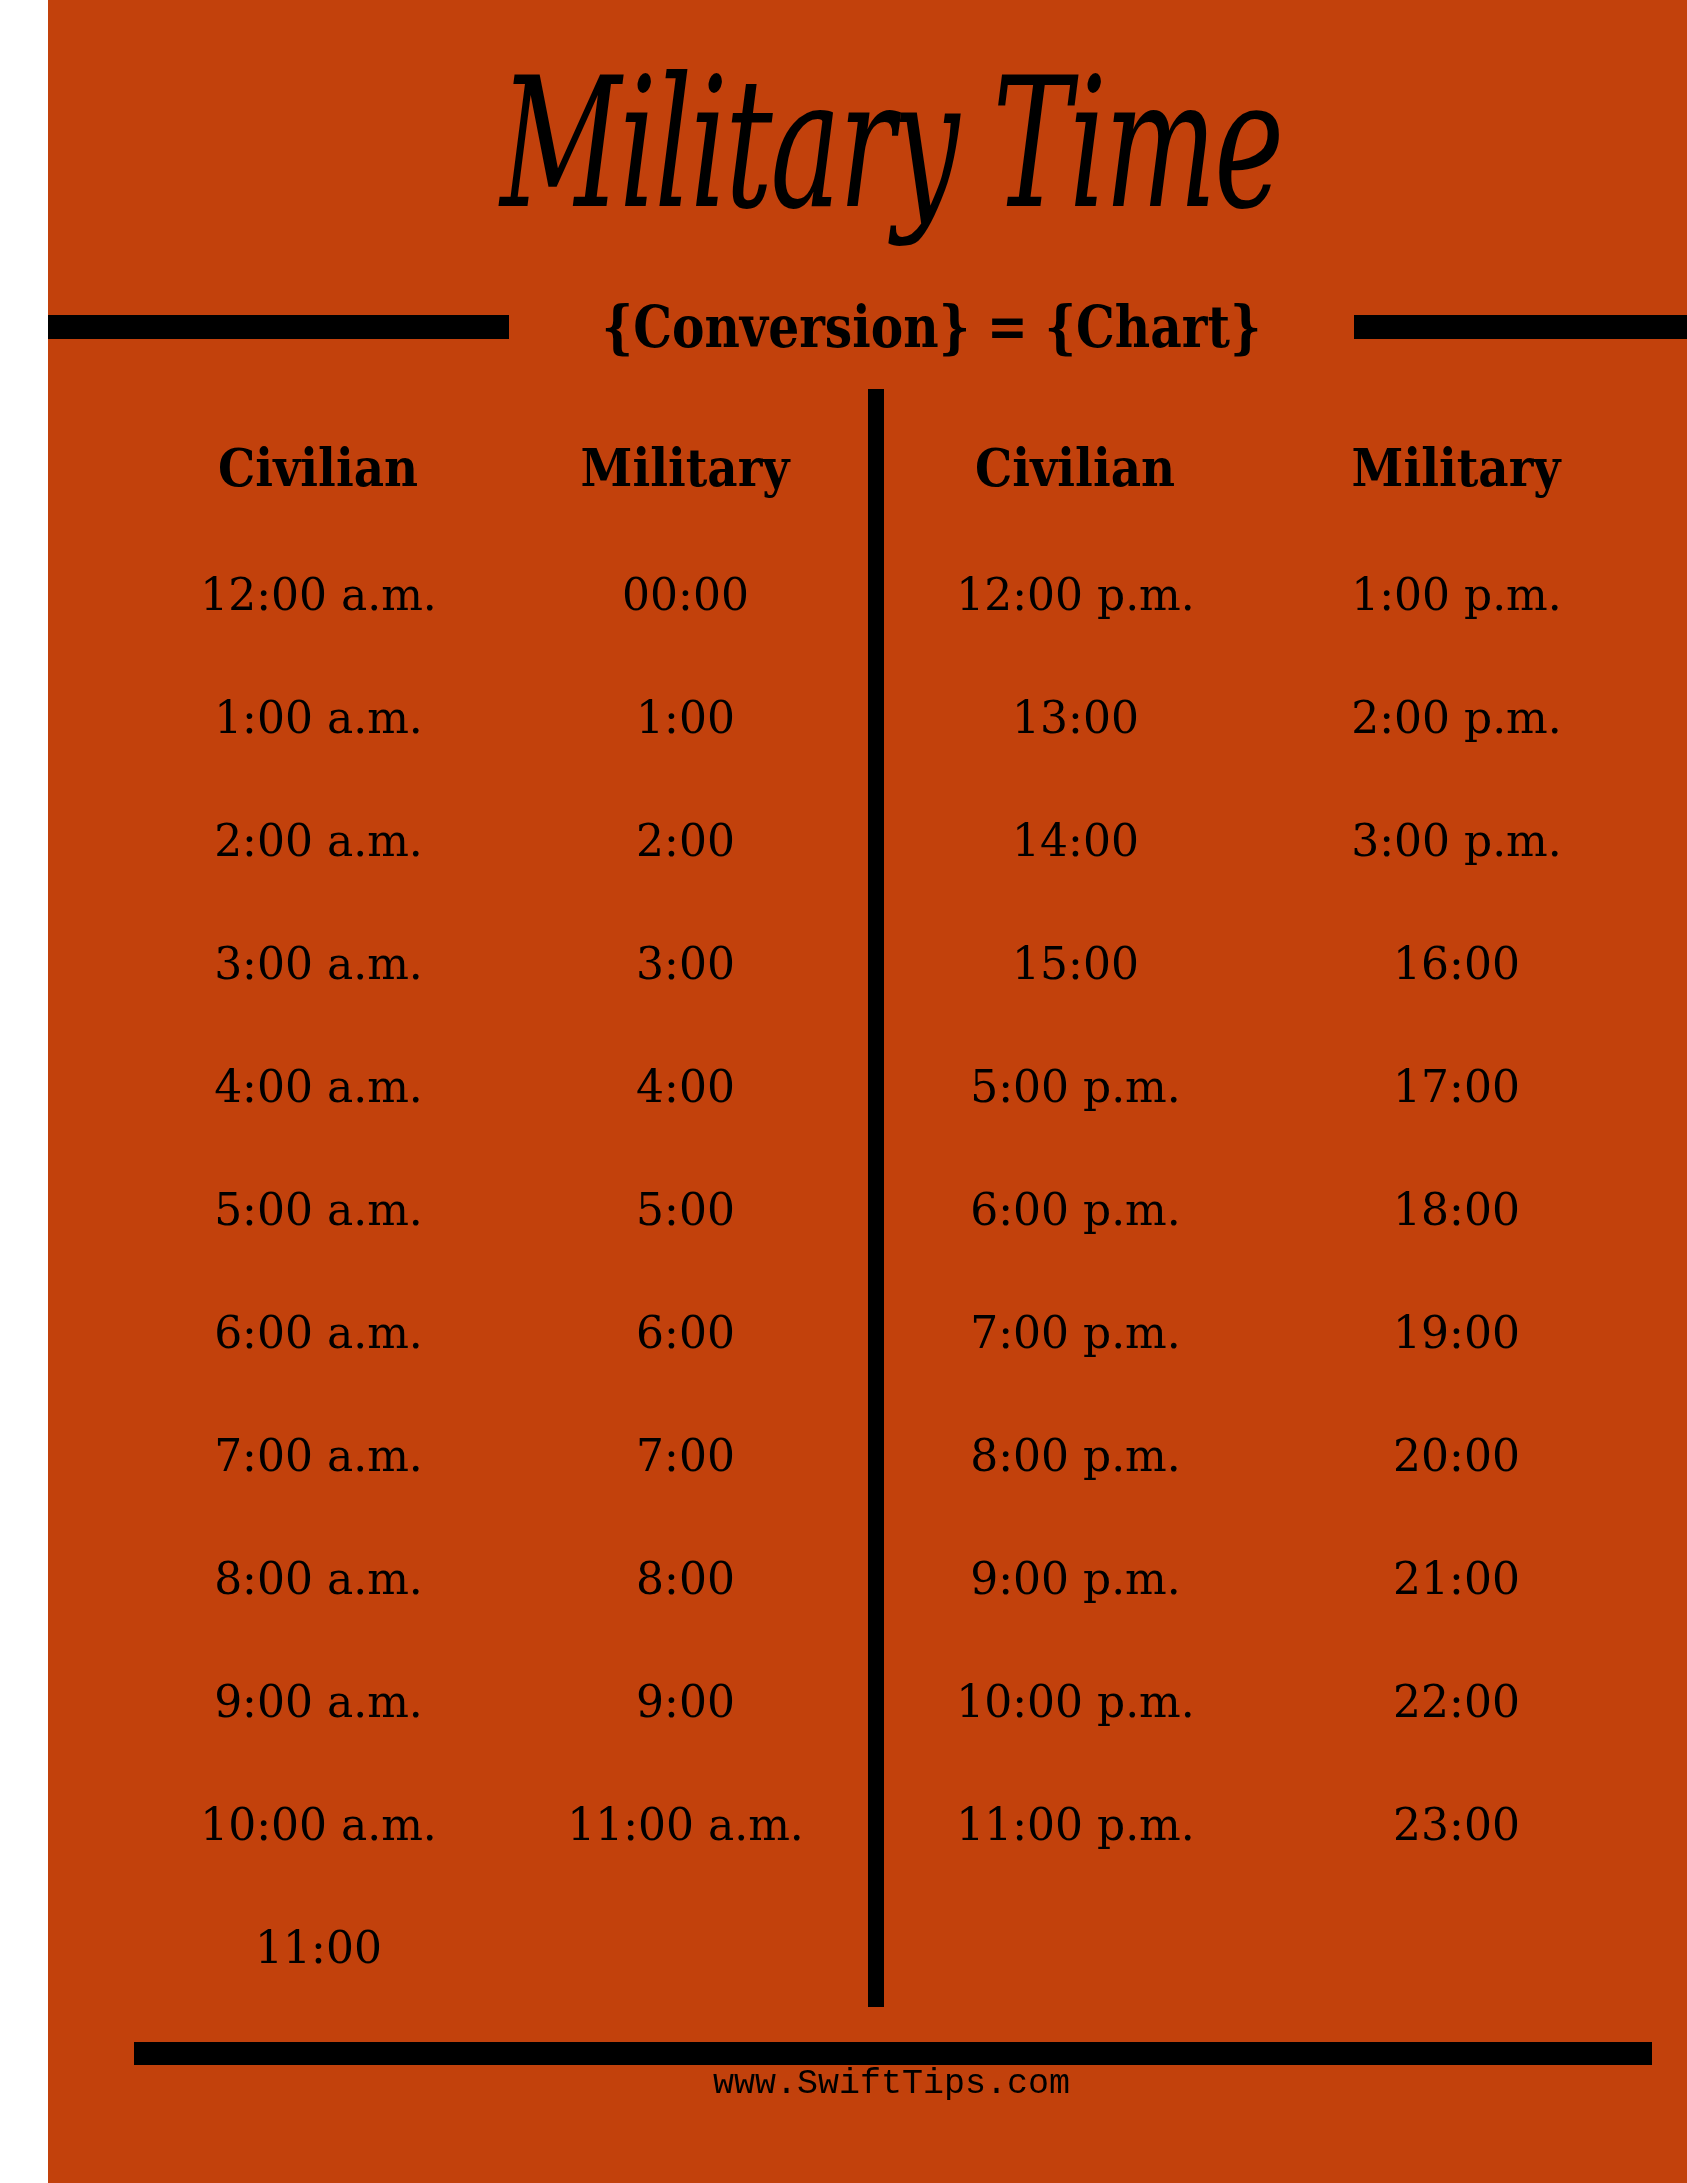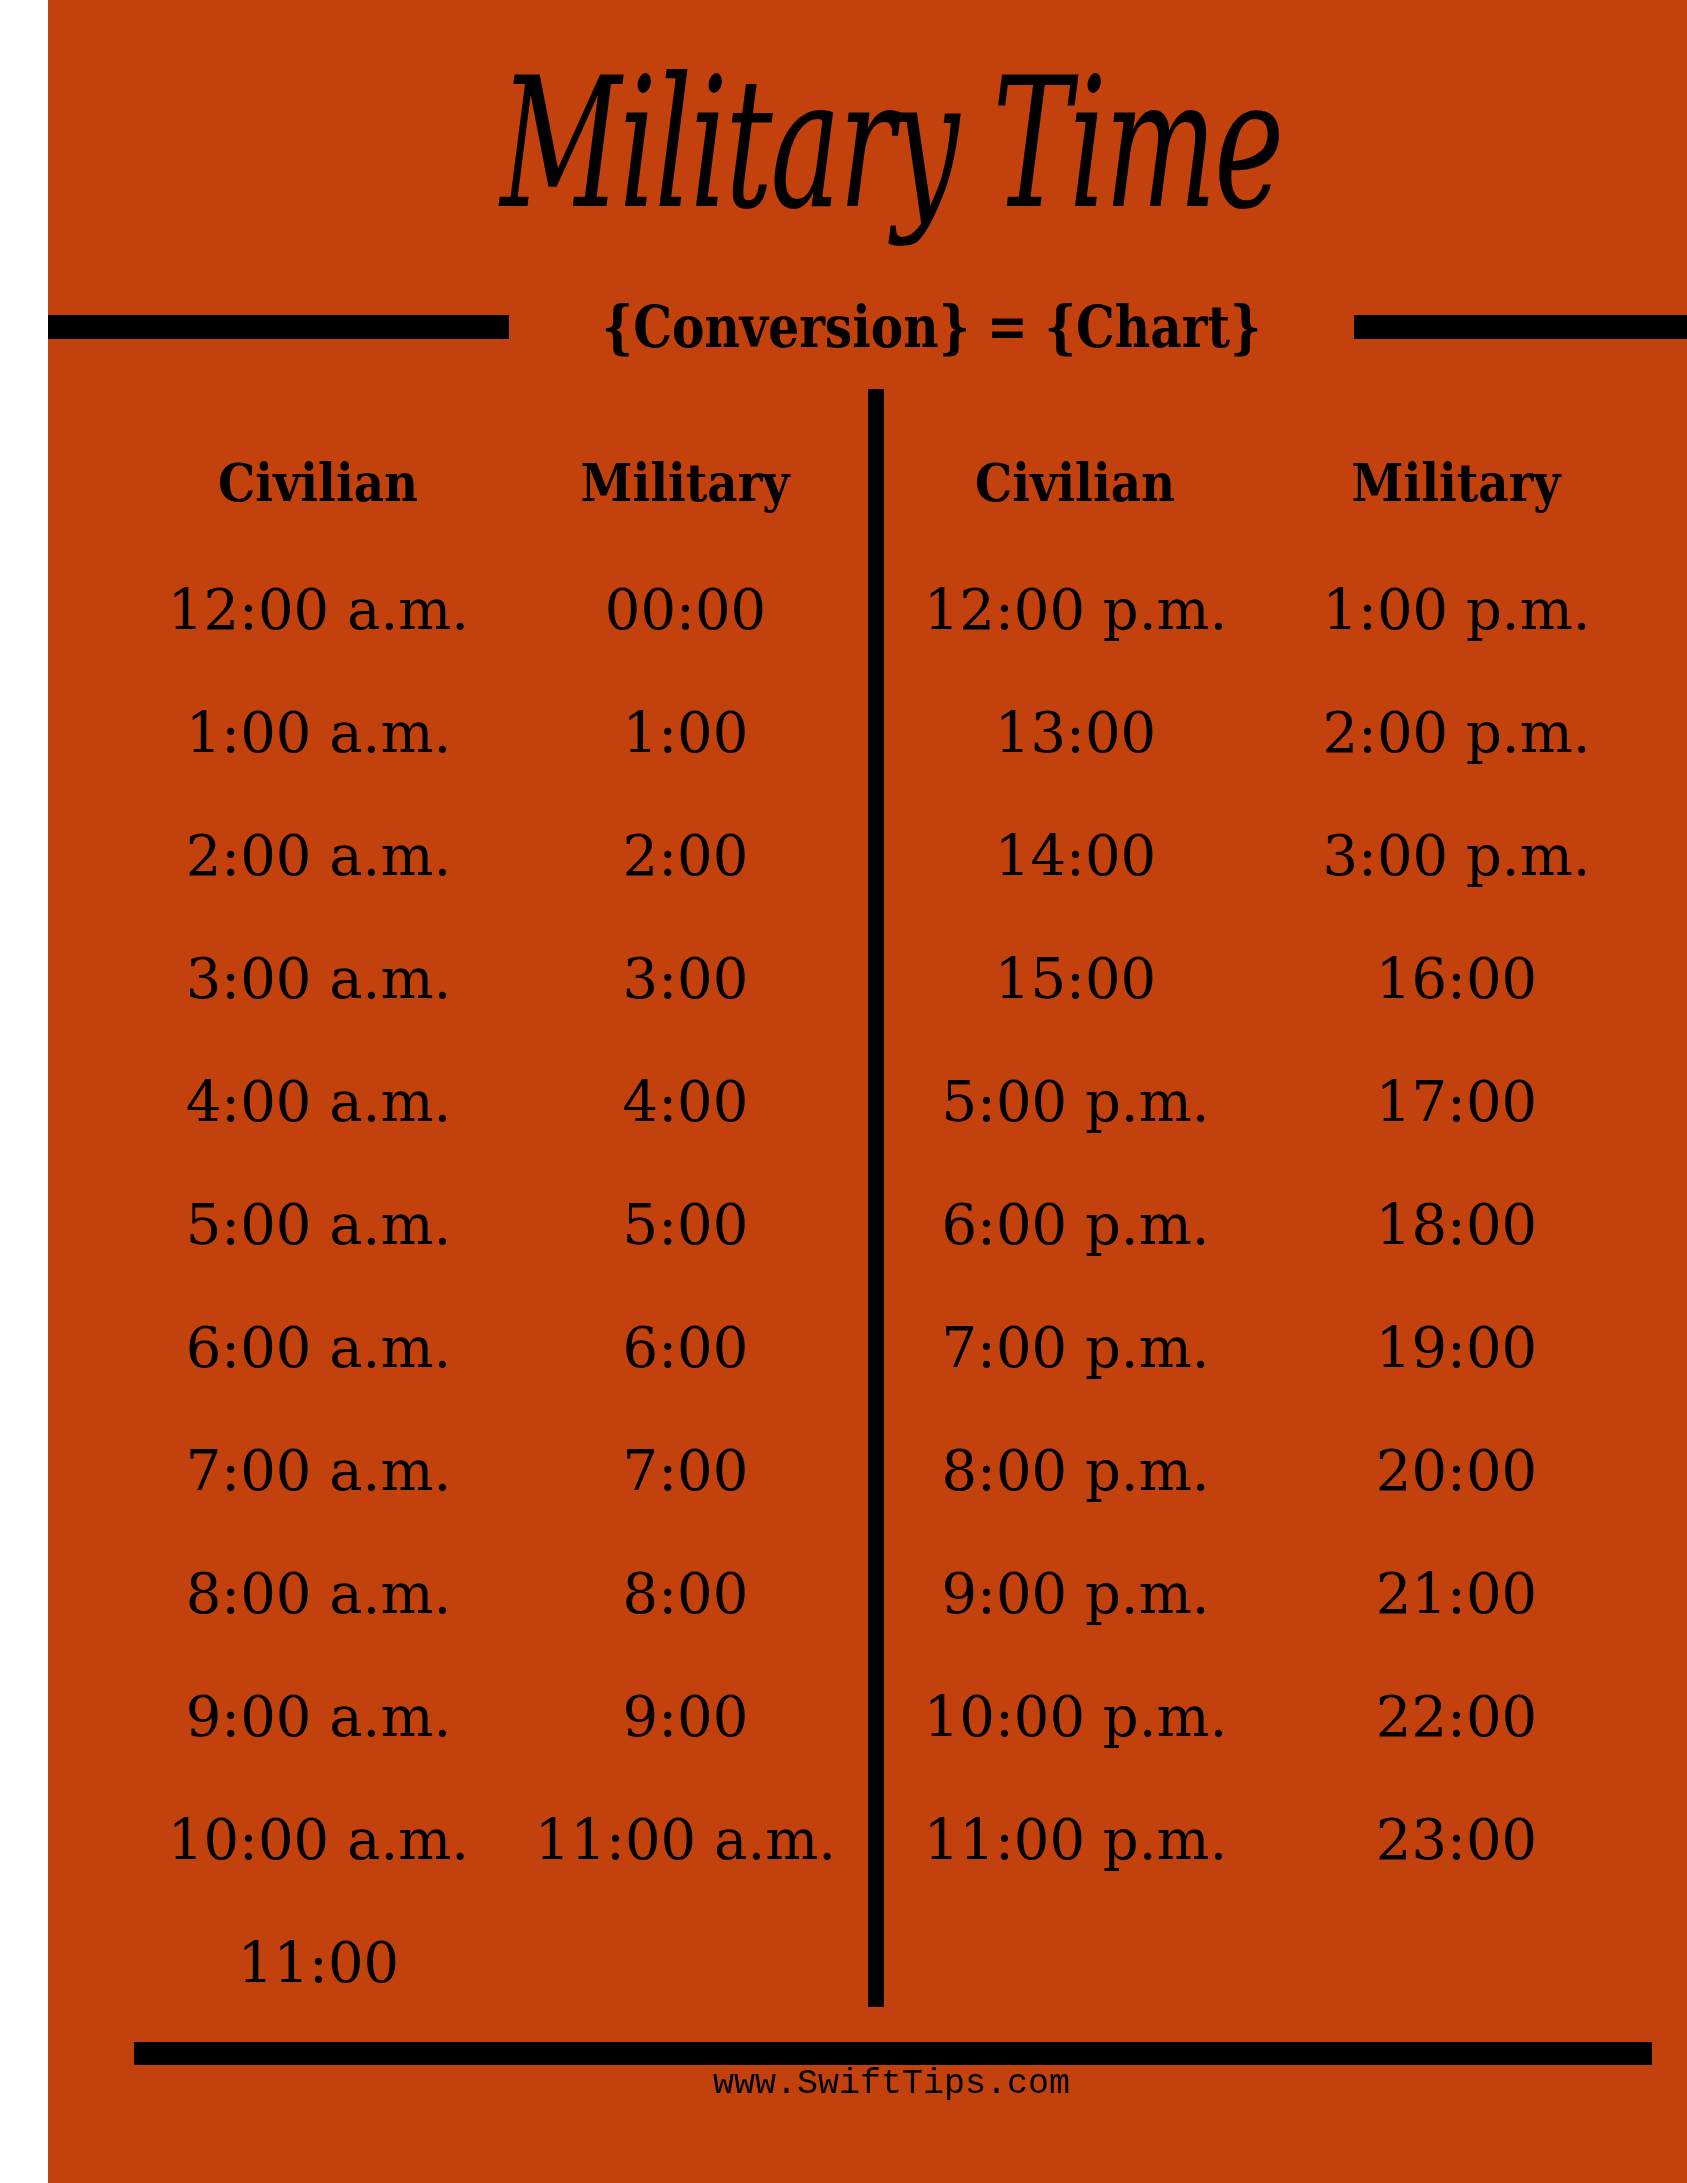--- a/index.html
+++ b/index.html
@@ -74,21 +74,21 @@
     left: 820px;
     top: 389px;
     width: 15.7px;
     height: 1618px;
     background: #000000;
   }
 
   
   .panel {
     position: absolute;
-    top: 417px;
+    top: 402px;
     display: grid;
     grid-template-columns: 1fr 1fr;
     grid-template-rows: 131px repeat(12, 123px);
   }
   .panel-left  { left: 87px; width: 734px; }
   .panel-right { left: 837px; width: 762px; }
 
   .cell {
     display: flex;
     align-items: center;
@@ -97,21 +97,21 @@
   }
   .header-cell .hdr {
     display: inline-block;
     font-weight: 700;
     font-size: 52px;
     line-height: 1;
     transform: scaleX(0.9);
     transform-origin: 50% 50%;
   }
   .body-cell {
-    font-size: 56px;
+    font-size: 44px;
     line-height: 1;
   }
 
   
   .footer-bar {
     position: absolute;
     left: 86px;
     top: 2042px;
     width: 1518px;
     height: 23px;

